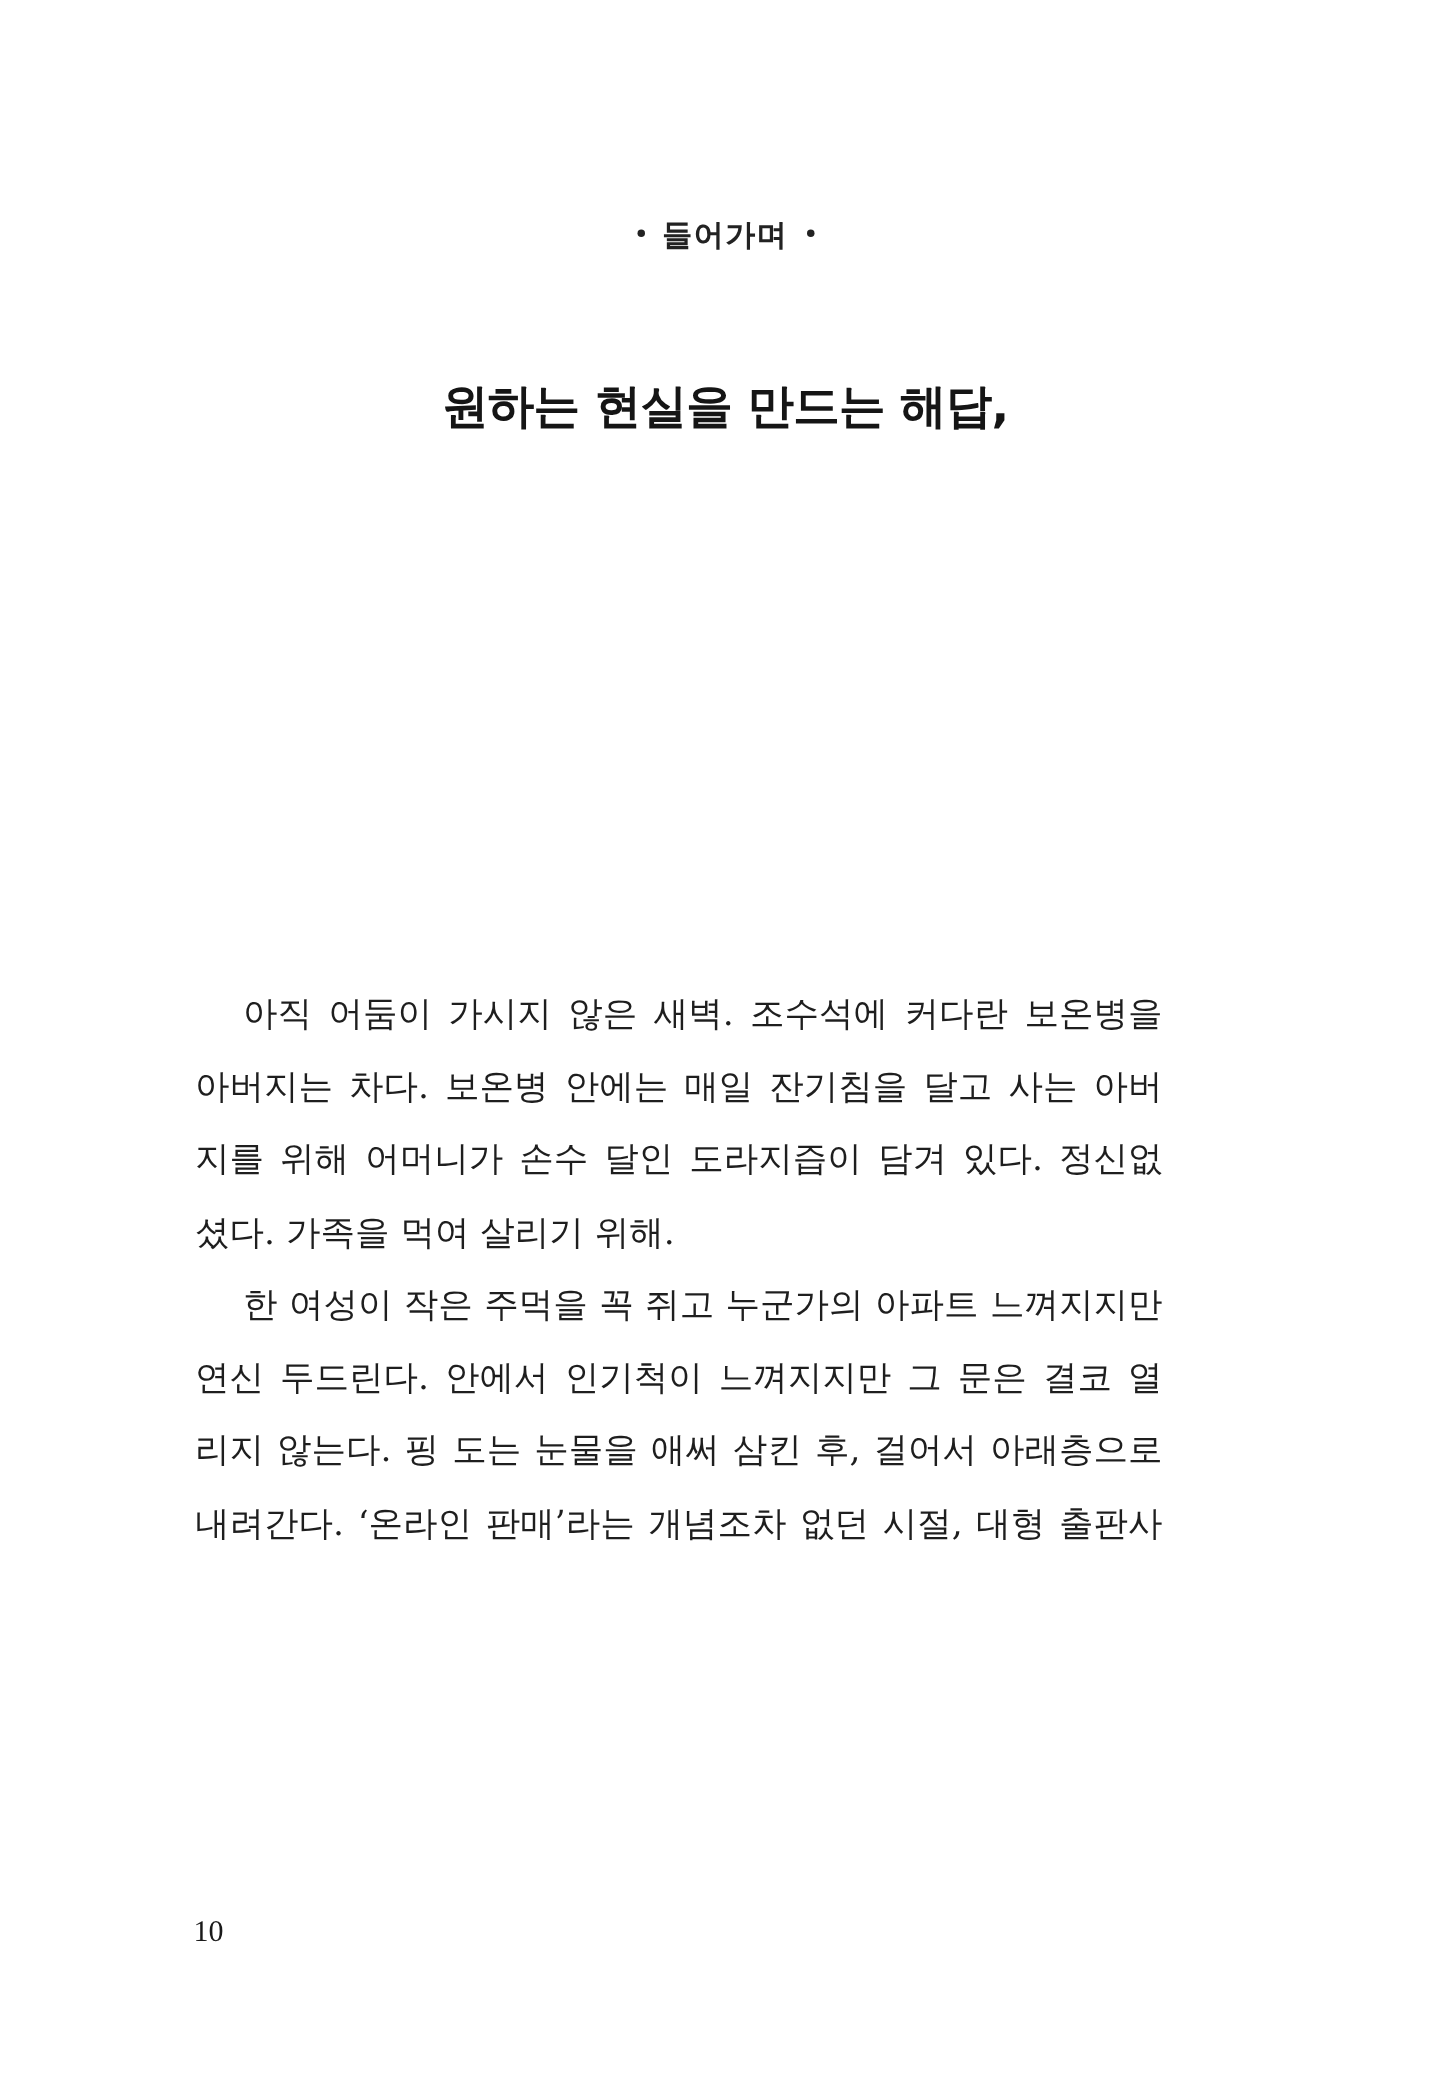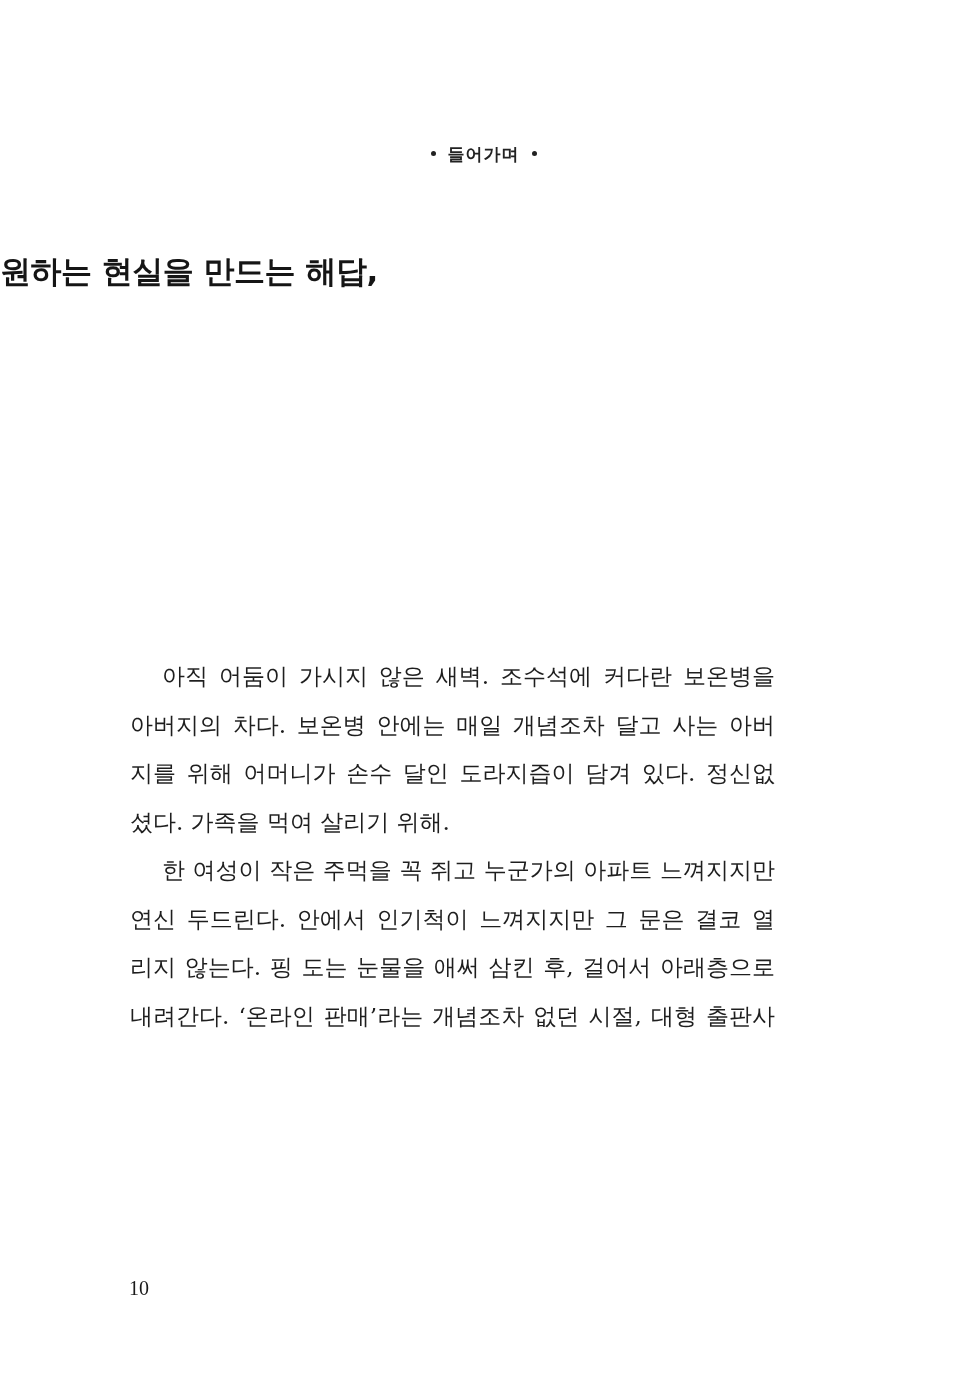--- a/index.html
+++ b/index.html
@@ -16,41 +16,41 @@
     font-family: "DejaVu Serif", "Liberation Serif", serif;
   }
   .section-label {
     position: absolute;
     top: 143px;
     left: 0;
     width: 967px;
     text-align: center;
     font-family: "DejaVu Sans", "Liberation Sans", sans-serif;
     font-weight: bold;
-    font-size: 17px;
+    font-size: 20px;
     letter-spacing: 1px;
     color: #222;
   }
   .section-label .dot {
     display: inline-block;
     width: 5px;
     height: 5px;
     border-radius: 50%;
     background: #222;
     vertical-align: middle;
     margin: 0 12px;
     position: relative;
     top: -2px;
   }
   .chapter-title {
     position: absolute;
     top: 245px;
     left: 0;
     width: 967px;
-    text-align: left;
+    text-align: center;
     font-family: "DejaVu Sans", "Liberation Sans", sans-serif;
     font-weight: bold;
     font-size: 31px;
     line-height: 52px;
     color: #151515;
     letter-spacing: -0.5px;
   }
   .chapter-title .title-line {
     display: block;
   }
@@ -95,21 +95,21 @@
     <span class="dot"></span><span>들어가며</span><span class="dot"></span>
   </div>
 
   <h1 class="chapter-title" style="margin:0;">
     <span class="title-line">원하는 현실을 만드는 해답,</span>
   </h1>
 
   <div class="body-text">
     <div>
       <span class="line indent">아직 어둠이 가시지 않은 새벽. 조수석에 커다란 보온병을</span>
-      <span class="line">아버지의 차다. 보온병 안에는 매일 개념조차 달고 사는 아버</span>
+      <span class="line">아버지는 차다. 보온병 안에는 매일 잔기침을 달고 사는 아버</span>
       <span class="line">지를 위해 어머니가 손수 달인 도라지즙이 담겨 있다. 정신없</span>
       <span class="line last">셨다. 가족을 먹여 살리기 위해.</span>
     </div>
     <div>
       <span class="line indent">한 여성이 작은 주먹을 꼭 쥐고 누군가의 아파트 느껴지지만</span>
       <span class="line">연신 두드린다. 안에서 인기척이 느껴지지만 그 문은 결코 열</span>
       <span class="line">리지 않는다. 핑 도는 눈물을 애써 삼킨 후, 걸어서 아래층으로</span>
       <span class="line">내려간다. ‘온라인 판매’라는 개념조차 없던 시절, 대형 출판사</span>
     </div>
   </div>

